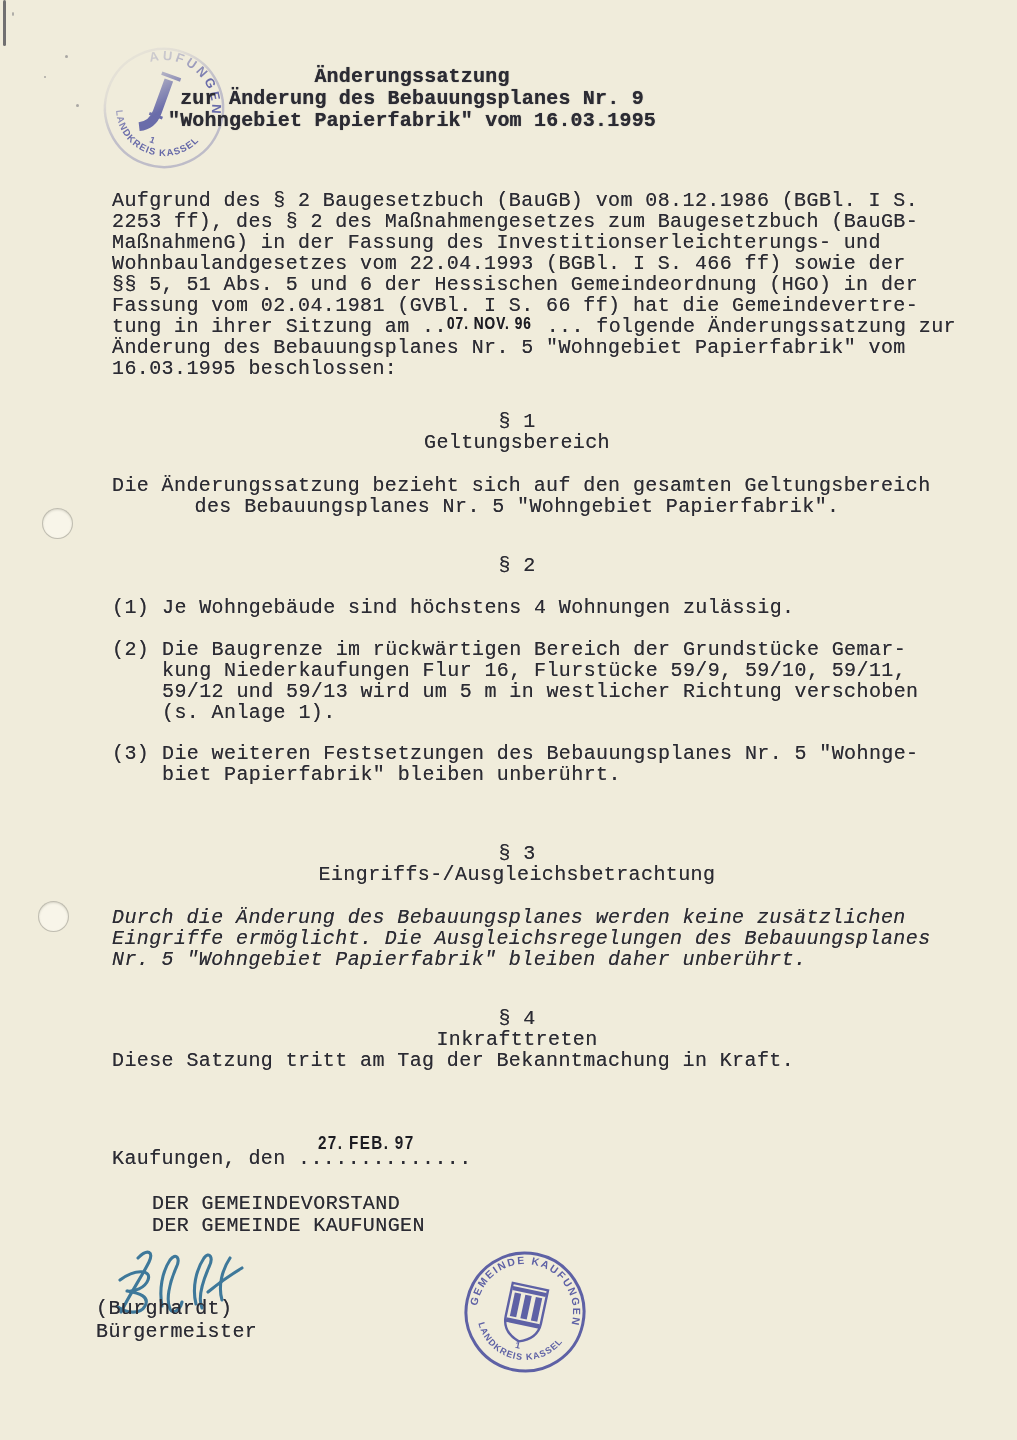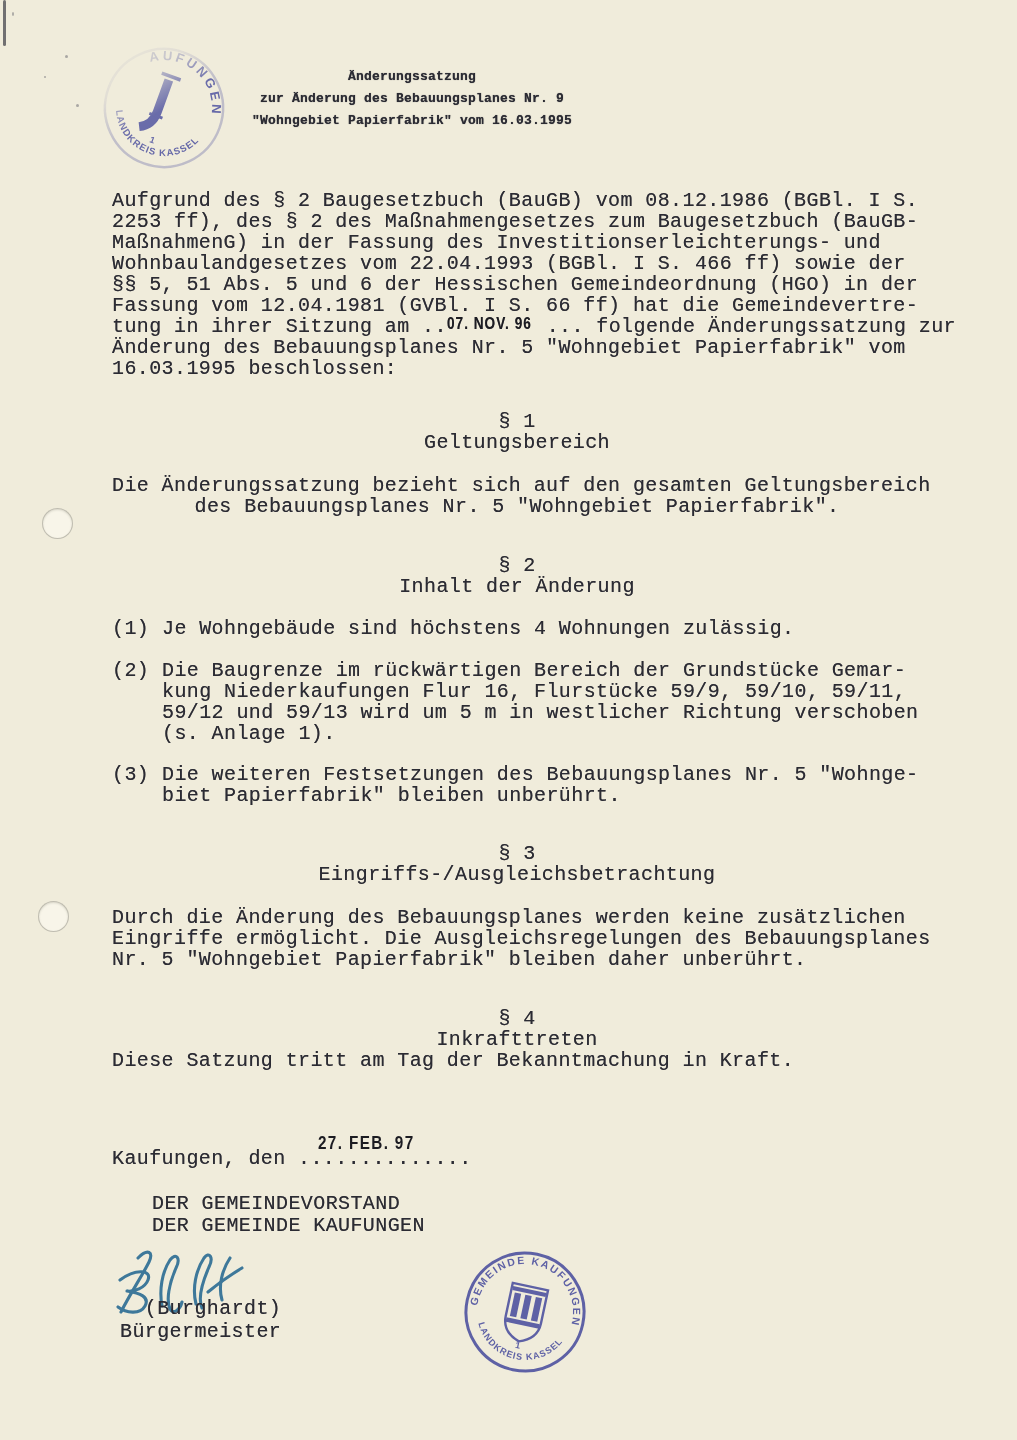--- a/index.html
+++ b/index.html
@@ -15,27 +15,27 @@
   .tline{
     white-space:pre;
     font-size:20px;line-height:21px;
     letter-spacing:0.4px;
     text-shadow:0 0 0.6px rgba(40,40,50,.65);
   }
   .title-block{
     position:absolute;left:112px;top:66px;width:600px;
     text-align:center;
   }
-  .title-block .tline{font-size:13px;line-height:22px;letter-spacing:0.2px;font-weight:bold;text-shadow:0 0 0.8px rgba(30,30,40,.8);}
+  .title-block .tline{font-size:20px;line-height:22px;letter-spacing:0.2px;font-weight:bold;text-shadow:0 0 0.8px rgba(30,30,40,.8);}
   .intro{position:absolute;left:112px;top:190px;}
   .sec{position:absolute;left:112px;width:810px;}
   .sec-head{text-align:center;}
   .sec1{top:411px;} .sec1 .sec-body{margin-top:22px;text-align:center;}
   .sec2{top:555px;}
-  .sec3{top:843px;} .sec3 .sec-body{margin-top:22px;}
+  .sec3{top:843px;} .sec3 .sec-body{margin-top:22px;font-style:italic;}
   .sec4{top:1008px;} .sec4 .sec-body{}
   .item{display:flex;margin-top:21px;}
   .item.gap20{margin-top:20px;}
   .item .marker{flex:0 0 50px;font-size:20px;line-height:21px;letter-spacing:.4px;text-shadow:0 0 .6px rgba(40,40,50,.65);}
   
   .date-stamp{
     display:inline-block;
     font-family:"Liberation Sans","DejaVu Sans",sans-serif;
     font-weight:700;color:#1c1c22;
     font-size:16px;letter-spacing:1.2px;
@@ -44,21 +44,21 @@
     white-space:pre;
   }
   .date-stamp.big{
     position:absolute;left:318px;top:1133px;
     font-size:18px;letter-spacing:1.6px;
     transform:scaleX(.85);
   }
   .kauf-line{position:absolute;left:112px;top:1148px;}
   .authority{position:absolute;left:112px;top:1193px;}
   .authority .tline{line-height:22px;margin-left:40px;}
-  .signer{position:absolute;left:120px;top:1297px;text-align:right;}
+  .signer{position:absolute;left:96px;top:1297px;}
   .signer .tline{line-height:23px;}
   .signature{position:absolute;left:104px;top:1246px;width:150px;height:80px;overflow:visible;}
   
   .stamp{position:absolute;overflow:visible;}
   .top-stamp{left:100px;top:44px;width:128px;height:128px;transform:rotate(20deg);opacity:.85;}
   .seal-stamp{left:461px;top:1248px;width:128px;height:128px;transform:rotate(12deg);opacity:.88;}
   .stamp text{font-family:"Liberation Sans","DejaVu Sans",sans-serif;font-weight:700;}
   
   .punch-hole{
     position:absolute;width:29px;height:29px;border-radius:50%;
@@ -121,41 +121,40 @@
     <div class="tline">zur Änderung des Bebauungsplanes Nr. 9</div>
     <div class="tline">"Wohngebiet Papierfabrik" vom 16.03.1995</div>
   </div>
 
   <div class="intro">
     <div class="tline">Aufgrund des § 2 Baugesetzbuch (BauGB) vom 08.12.1986 (BGBl. I S.</div>
     <div class="tline">2253 ff), des § 2 des Maßnahmengesetzes zum Baugesetzbuch (BauGB-</div>
     <div class="tline">MaßnahmenG) in der Fassung des Investitionserleichterungs- und</div>
     <div class="tline">Wohnbaulandgesetzes vom 22.04.1993 (BGBl. I S. 466 ff) sowie der</div>
     <div class="tline">§§ 5, 51 Abs. 5 und 6 der Hessischen Gemeindeordnung (HGO) in der</div>
-    <div class="tline">Fassung vom 12.04.1981 (GVBl. I S. 66 ff) hat die Gemeindevertre-</div>
+    <div class="tline">Fassung vom 02.04.1981 (GVBl. I S. 66 ff) hat die Gemeindevertre-</div>
     <div class="tline"><span>tung in ihrer Sitzung am </span><span class="dotrun">..</span><span class="date-stamp">07. NOV. 96</span><span class="dotrun">...</span><span> folgende Änderungssatzung zur</span></div>
     <div class="tline">Änderung des Bebauungsplanes Nr. 5 "Wohngebiet Papierfabrik" vom</div>
     <div class="tline">16.03.1995 beschlossen:</div>
   </div>
 
   <section class="sec sec1">
     <div class="sec-head">
       <div class="tline">§ 1</div>
       <div class="tline">Geltungsbereich</div>
     </div>
     <div class="sec-body">
       <div class="tline">Die Änderungssatzung bezieht sich auf den gesamten Geltungsbereich</div>
       <div class="tline">des Bebauungsplanes Nr. 5 "Wohngebiet Papierfabrik".</div>
     </div>
   </section>
 
   <section class="sec sec2">
     <div class="sec-head">
       <div class="tline">§ 2</div>
-      <div class="tline">Inhalt der Änderung</div>
     </div>
     <div class="item">
       <span class="marker">(1)</span>
       <div>
         <div class="tline">Je Wohngebäude sind höchstens 4 Wohnungen zulässig.</div>
       </div>
     </div>
     <div class="item">
       <span class="marker">(2)</span>
       <div>

